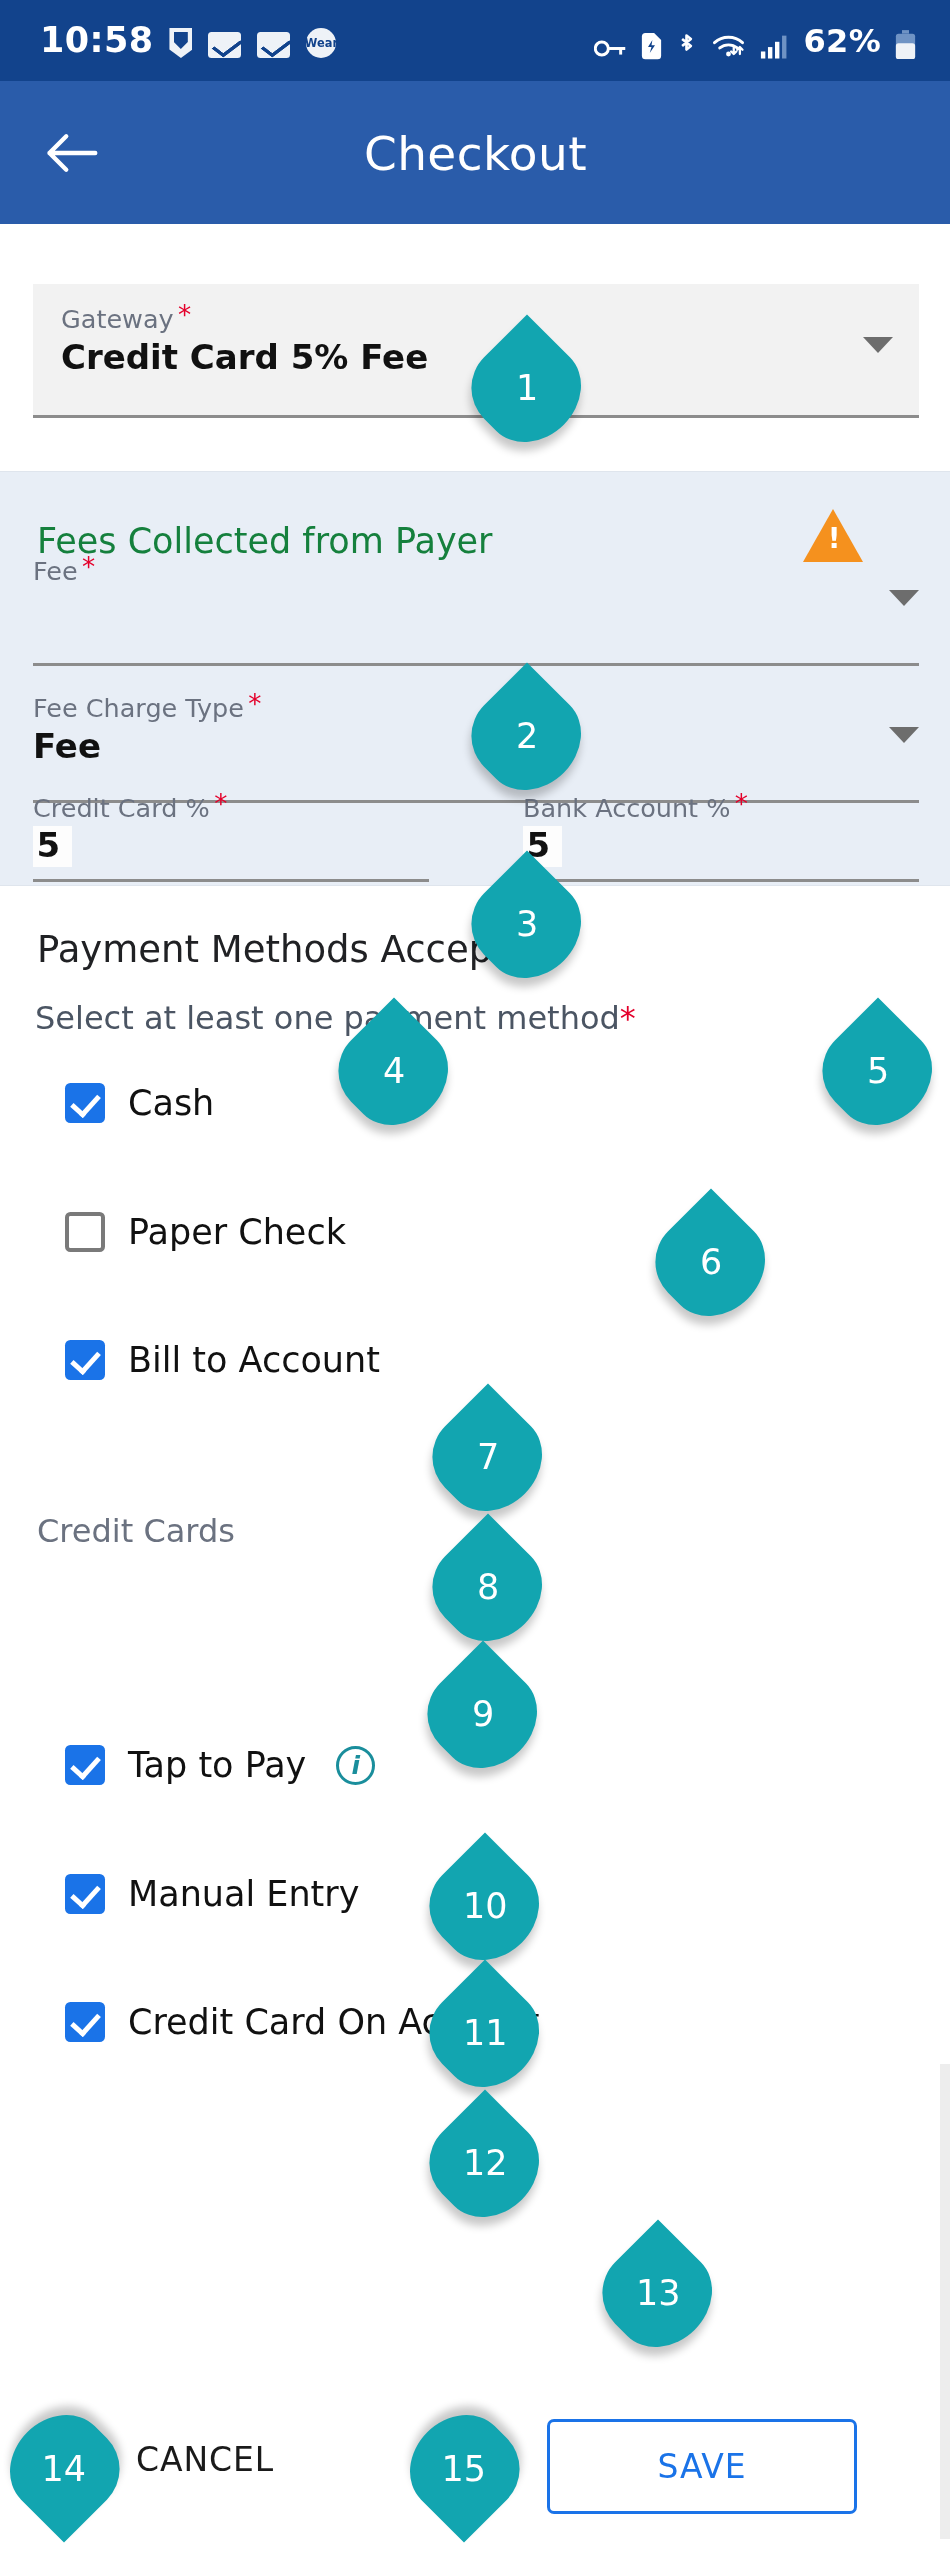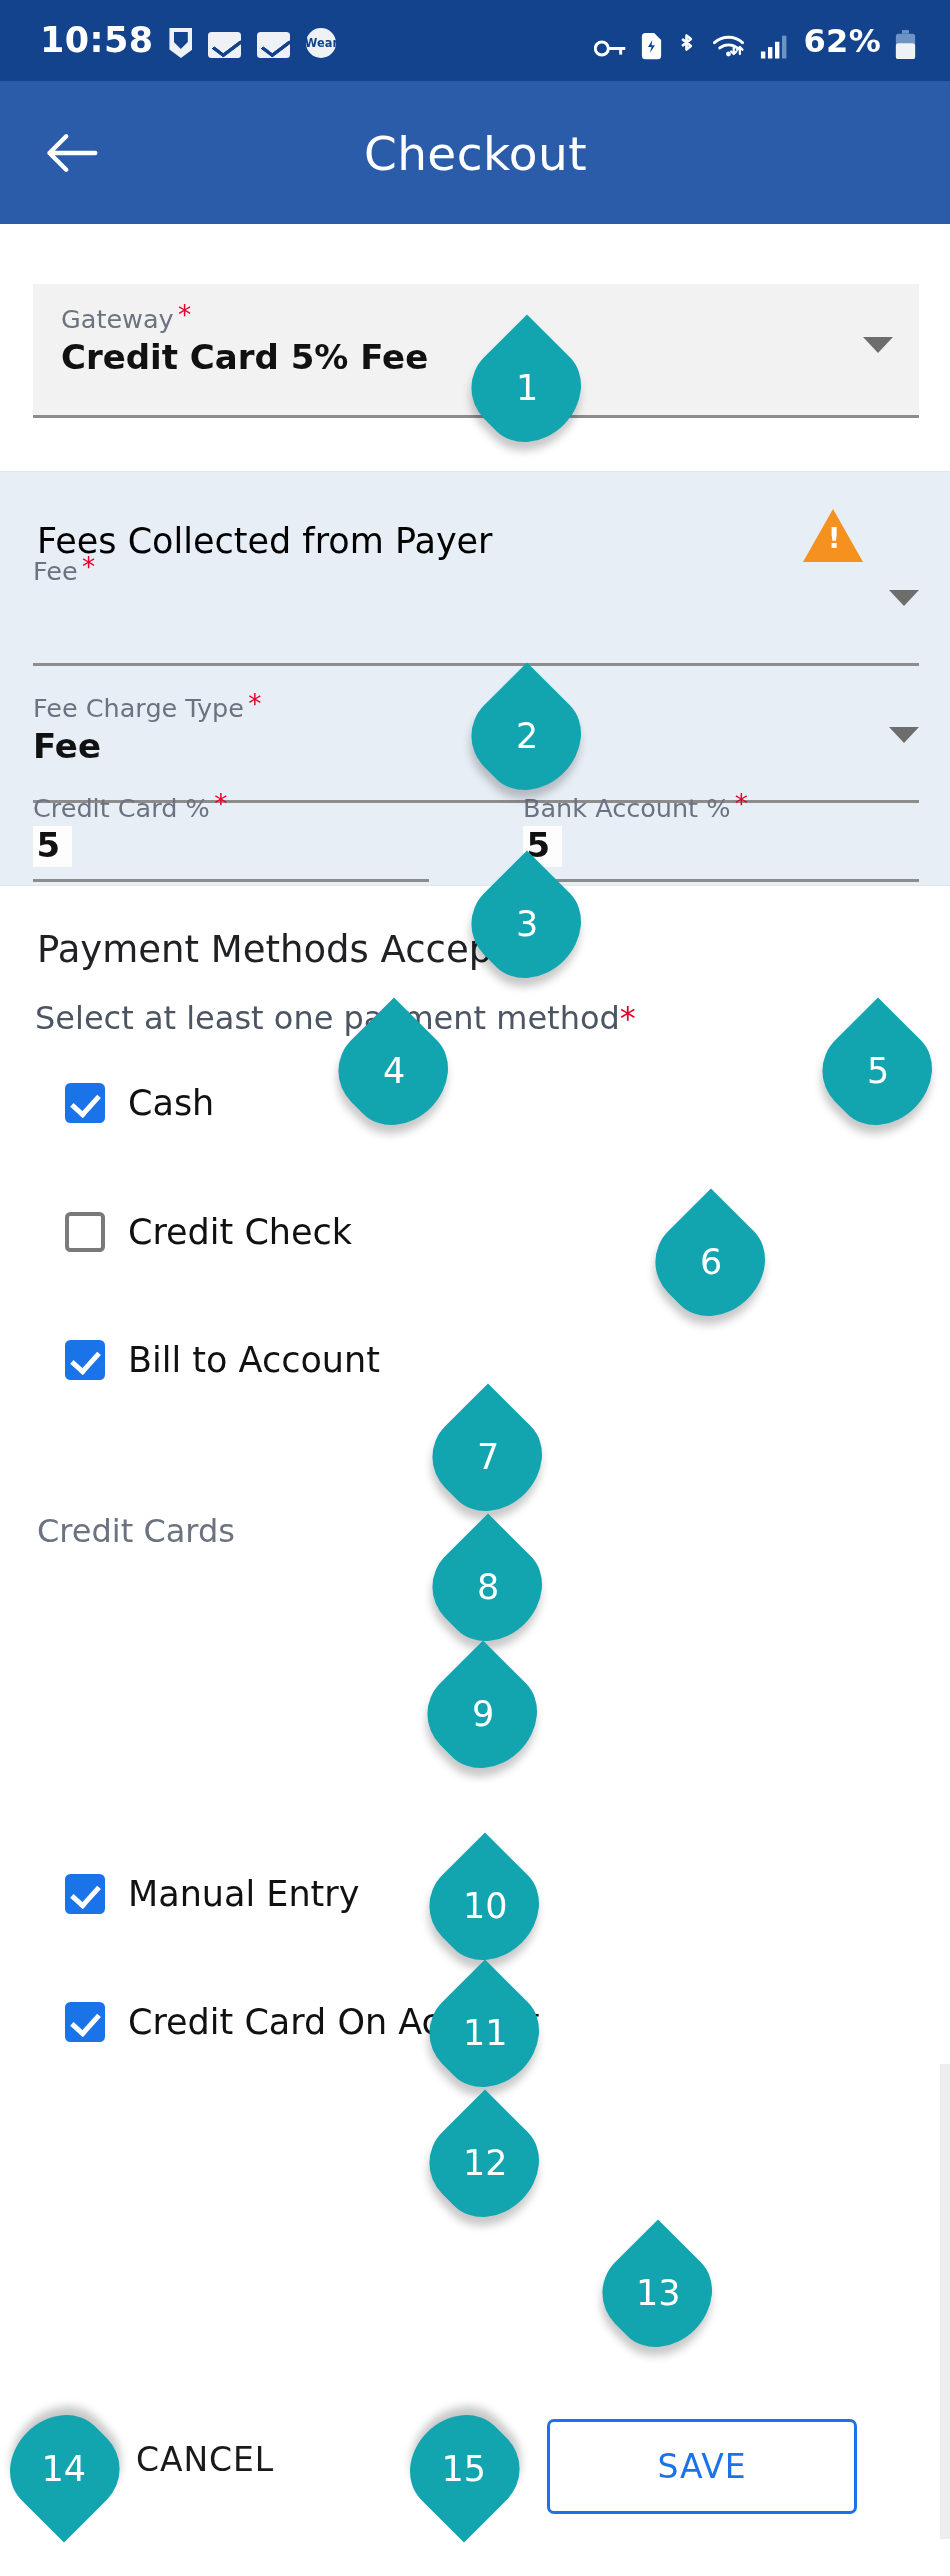--- a/index.html
+++ b/index.html
@@ -175,21 +175,21 @@
     width: 951px;
     height: 415px;
     background: #e8eef6;
     border-top: 0.9px solid #dfe5ed;
     border-bottom: 0.9px solid #dfe5ed;
   }
   .fees-title {
     position: absolute;
     top: 49px; left: 37px;
     font-size: 35px;
-    color: #000000;
+    color: #15803d;
   }
   .warn-icon {
     position: absolute;
     top: 37px; right: 88px;
     width: 0; height: 0;
     border-left: 30px solid transparent;
     border-right: 30px solid transparent;
     border-bottom: 53px solid #f5911e;
   }
   .warn-icon::after {
@@ -496,31 +496,36 @@
       <span>Select at least one payment method</span><span class="req">*</span>
     </div>
 
     <div class="cb-row" style="top:859px;">
       <span class="checkbox checked"></span>
       <span class="cb-label">Cash</span>
     </div>
 
     <div class="cb-row" style="top:988px;">
       <span class="checkbox unchecked"></span>
-      <span class="cb-label">Credit Check</span>
+      <span class="cb-label">Paper Check</span>
     </div>
 
     <div class="cb-row" style="top:1116px;">
       <span class="checkbox checked"></span>
       <span class="cb-label">Bill to Account</span>
     </div>
 
     <div class="cc-group-label">Credit Cards</div>
 
 
+    <div class="cb-row" style="top:1521px;">
+      <span class="checkbox checked"></span>
+      <span class="cb-label">Tap to Pay</span>
+      <span class="info-icon">i</span>
+    </div>
 
     <div class="cb-row" style="top:1650px;">
       <span class="checkbox checked"></span>
       <span class="cb-label">Manual Entry</span>
     </div>
 
     <div class="cb-row" style="top:1778px;">
       <span class="checkbox checked"></span>
       <span class="cb-label">Credit Card On Account</span>
     </div>

